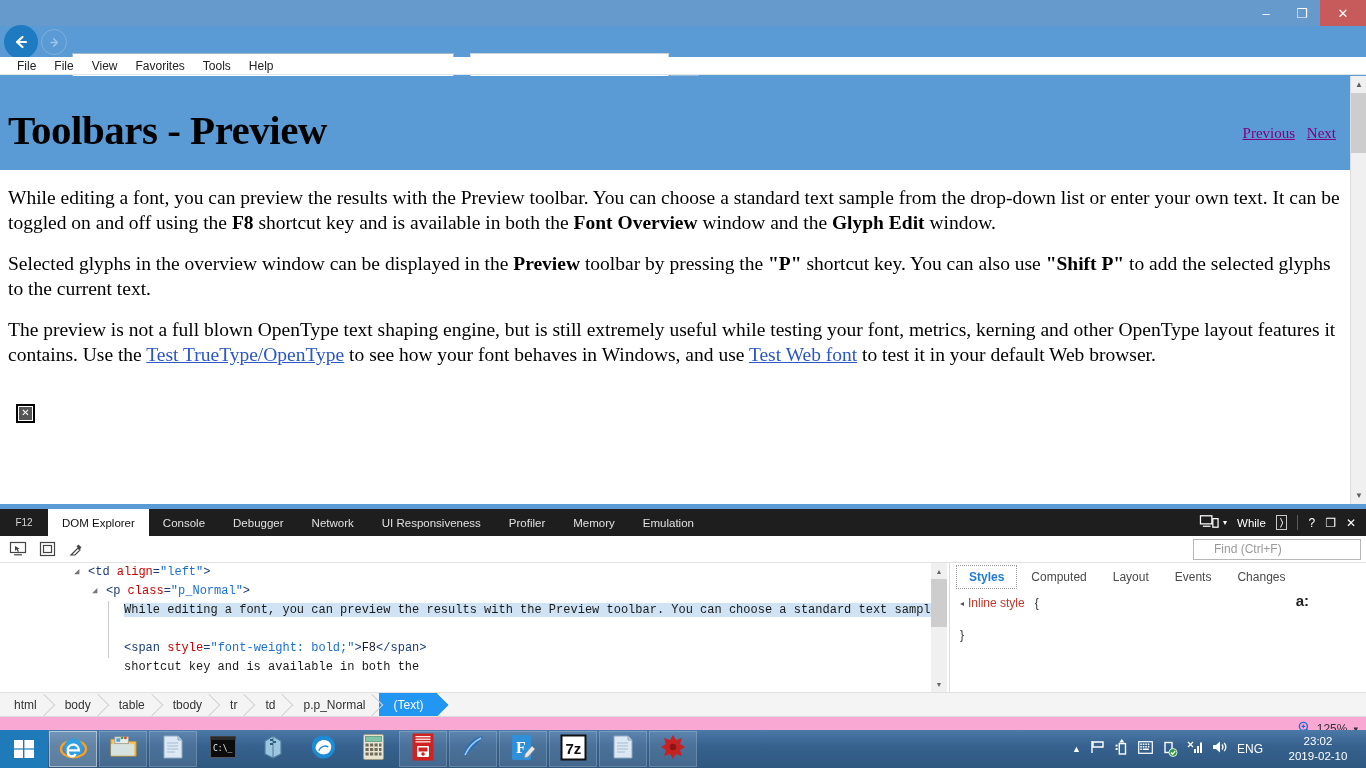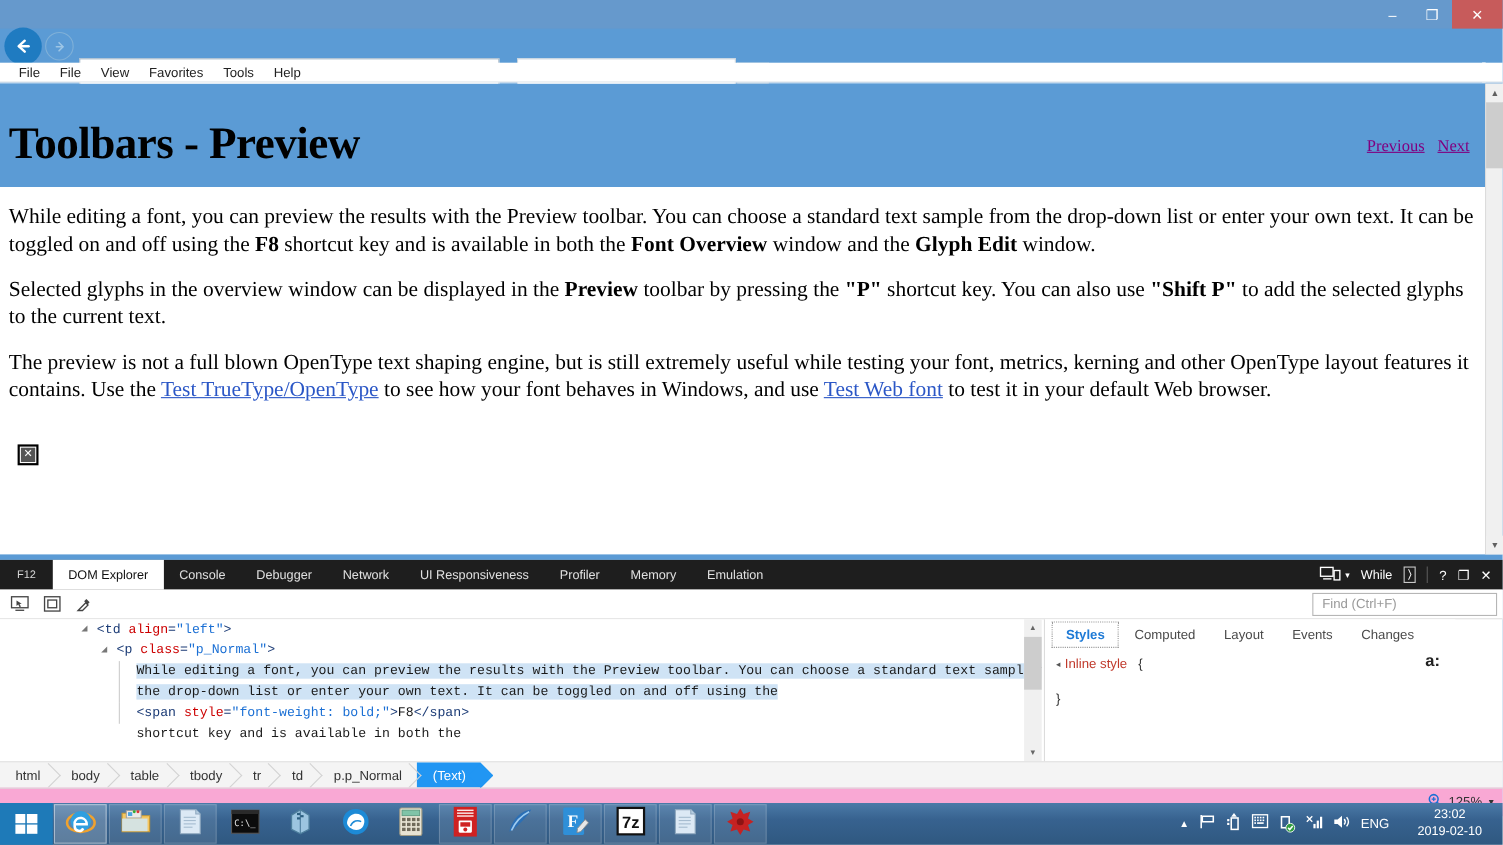--- a/index.html
+++ b/index.html
@@ -183,21 +183,21 @@
 
   .dt-toolbar2 {
     position: relative; width: 1366px; height: 27px; background: #ffffff;
     border-bottom: 1px solid #e2e2e2;
     display: flex; align-items: center; padding-left: 10px; gap: 14px;
   }
   .dt-ico { color: #444; display: flex; align-items: center; }
   .findbox {
     position: absolute; right: 5px; top: 3px; width: 168px; height: 21px;
     border: 1px solid #b6b6b6; background: #ffffff;
-    font-size: 12px; color: #9a9a9a; padding: 0 8px; line-height: 19px;
+    font-size: 12px; color: #9a9a9a; padding: 0 20px; line-height: 19px;
     font-family: "Liberation Sans", sans-serif;
   }
 
   .dt-body { position: absolute; left:0; top: 54px; width: 1366px; height: 167px; }
   .dom-pane {
     position: absolute; left: 0; top: 0; width: 947px; height: 129px;
     background: #ffffff; overflow: hidden;
     font-family: "Liberation Mono", monospace; font-size: 12px;
   }
   .dom-scroll {
@@ -453,21 +453,21 @@
       </span>
       <span class="findbox">Find (Ctrl+F)</span>
     </div>
 
     <div class="dt-body">
 
       <div class="dom-pane" id="dom-pane">
           <div class="code-line" style="padding-left: 88px; position: relative;"><span class="tw" style="position: absolute; left: 74px;">◢</span><span><span class="tag">&lt;td </span><span class="attr">align</span><span class="tag">=</span><span class="val">"left"</span><span class="tag">&gt;</span></span></div>
           <div class="code-line" style="padding-left: 106px; position: relative;"><span class="tw" style="position: absolute; left: 92px;">◢</span><span><span class="tag">&lt;p </span><span class="attr">class</span><span class="tag">=</span><span class="val">"p_Normal"</span><span class="tag">&gt;</span></span></div>
           <div class="code-line" style="padding-left: 124px; position: relative;"><span style="position: absolute; left: 108px; top: 0px; height: 19px; border-left: 1px solid rgb(205, 205, 205);"></span><span class="sel"><span class="txt">While editing a font, you can preview the results with the Preview toolbar. You can choose a standard text sample from</span></span></div>
-          <div class="code-line" style="padding-left: 124px; position: relative;"><span style="position: absolute; left: 108px; top: 0px; height: 19px; border-left: 1px solid rgb(205, 205, 205);"></span><span class="sel"><span class="txt">the drop-down list or enter your own text. It can be toggled on and off using the</span></span></div>
+          <div class="code-line" style="padding-left: 124px; position: relative;"><span style="position: absolute; left: 108px; top: 0px; height: 19px; border-left: 1px solid rgb(205, 205, 205);"></span></div>
           <div class="code-line" style="padding-left: 124px; position: relative;"><span style="position: absolute; left: 108px; top: 0px; height: 19px; border-left: 1px solid rgb(205, 205, 205);"></span><span><span class="tag">&lt;span </span><span class="attr">style</span><span class="tag">=</span><span class="val">"font-weight: bold;"</span><span class="tag">&gt;</span><span class="txt">F8</span><span class="tag">&lt;/span&gt;</span></span></div>
           <div class="code-line" style="padding-left: 124px; position: relative;"><span><span class="txt">shortcut key and is available in both the</span></span></div>
         </div>
 
       <div class="dom-scroll">
         <div class="ds-arrow">▲</div>
         <div class="ds-thumb"></div>
         <div class="ds-arrow bottom">▼</div>
       </div>
 

